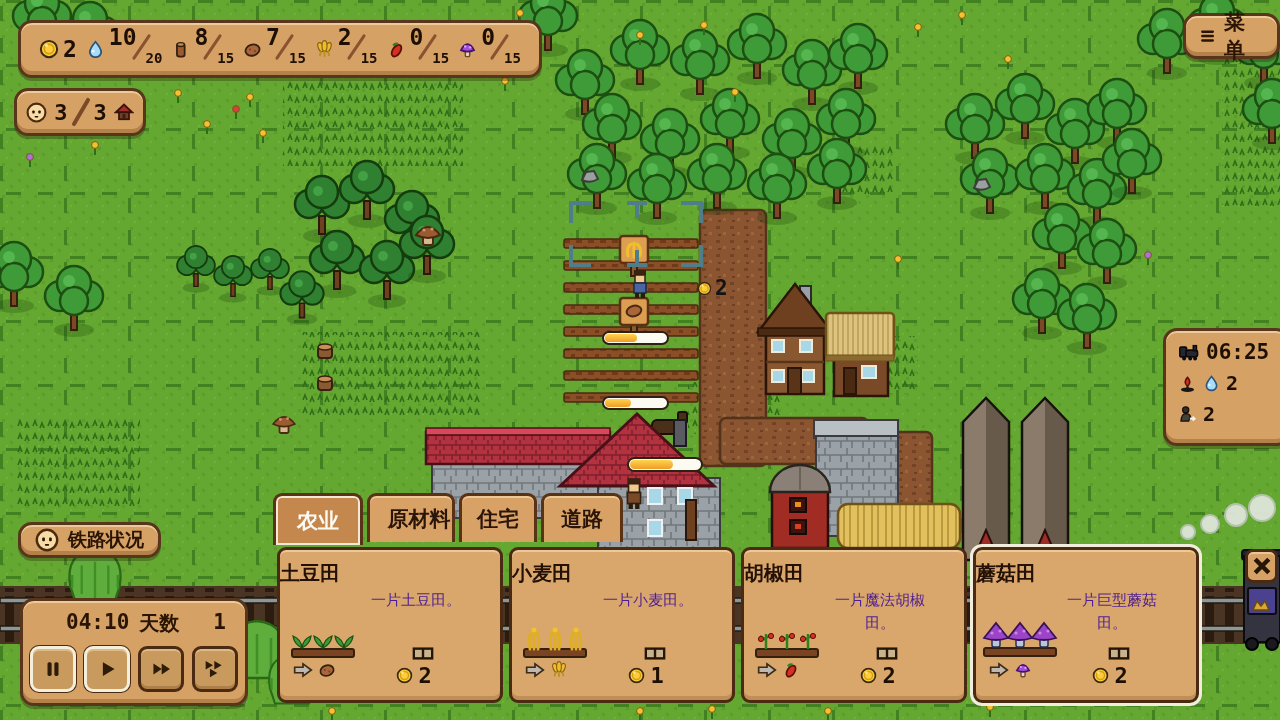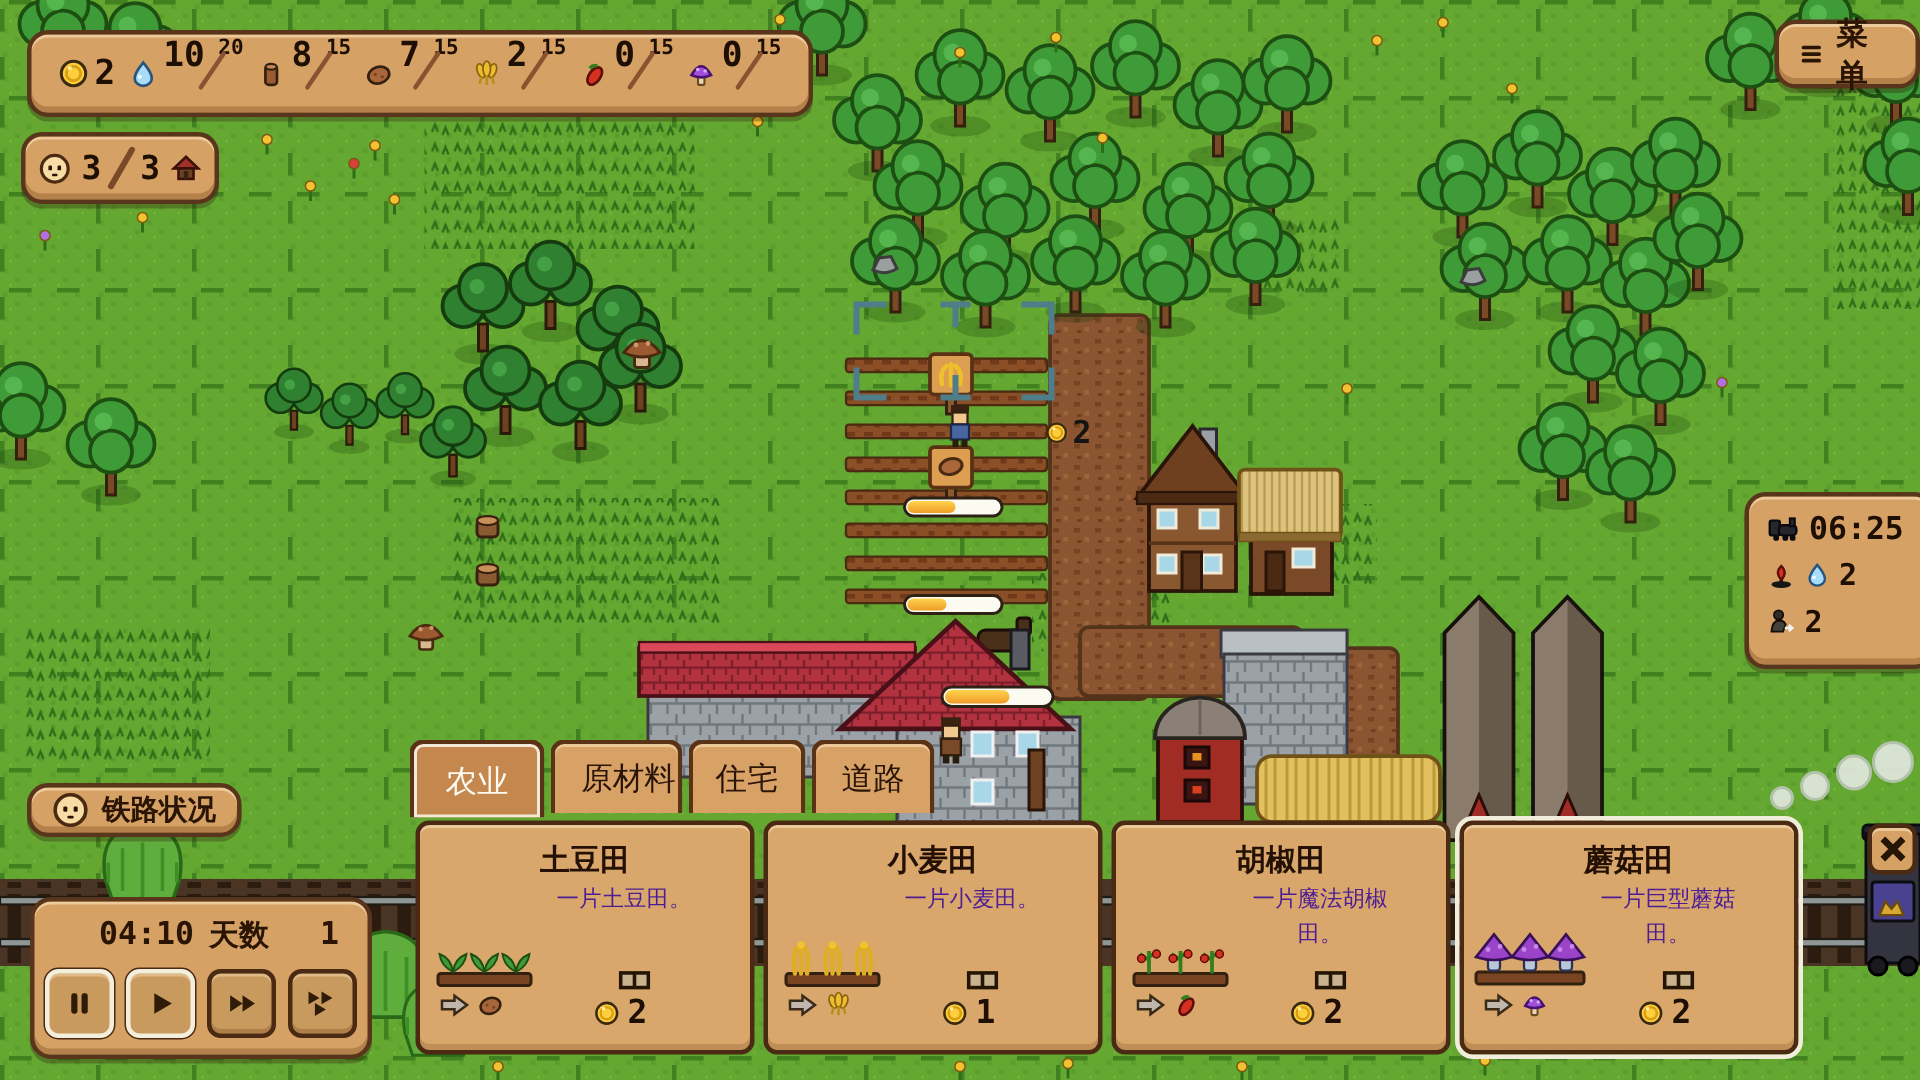--- a/index.html
+++ b/index.html
@@ -13,21 +13,21 @@
            box-shadow: inset 0 2px 0 rgba(255,236,200,.55), inset 0 -4px 0 rgba(96,46,12,.28), 0 3px 0 rgba(40,20,5,.3); }
   .ic { display:inline-block; vertical-align:middle; }
 
   
   #res-bar { left:18px; top:20px; width:524px; height:58px; display:flex; align-items:center;
              justify-content:space-between; padding:0 18px; z-index:30; }
   .res-item { display:flex; align-items:center; gap:4px; }
   .num  { font:700 23px "DejaVu Sans Mono", monospace; color:#1d0f04; line-height:26px; }
   .frac { display:flex; align-items:flex-start; height:50px; }
   .slash { width:3px; height:30px; background:#8a5230; transform:rotate(34deg); margin:8px 3px 0 3px; border-radius:2px; }
-  .den  { font:700 14px "DejaVu Sans Mono", monospace; color:#1d0f04; }
+  .den  { font:700 14px "DejaVu Sans Mono", monospace; color:#1d0f04; margin-top:26px; }
 
   
   #pop-badge { left:14px; top:88px; height:48px; width:132px; display:flex; align-items:center;
                justify-content:center; gap:7px; z-index:30; }
   .slash-big { width:4px; height:32px; background:#7a4a28; transform:rotate(30deg); border-radius:2px; margin:0 4px; }
   .pop-num { font:700 22px "DejaVu Sans Mono", monospace; color:#1d0f04; }
 
   
   #menu-btn { left:1183px; top:13px; height:46px; padding:0 13px; display:flex; align-items:center;
               gap:8px; font-size:21px; font-weight:700; z-index:30; cursor:pointer; }
@@ -51,29 +51,29 @@
           display:flex; align-items:center; justify-content:center; cursor:pointer;
           box-shadow: inset 0 2px 0 rgba(255,236,200,.4), inset 0 -3px 0 rgba(96,46,12,.25); }
   .tbtn.lit { border-color:#f4eedd; box-shadow:0 0 0 1px #4a2a12, inset 0 2px 0 rgba(255,236,200,.4); }
 
   
   #build-panel { left:268px; top:538px; width:976px; height:172px; background:#cf9055;
                  border:3px solid #5a3215; border-radius:10px; z-index:20;
                  box-shadow: inset 0 2px 0 rgba(255,230,190,.35), inset 0 -4px 0 rgba(90,40,10,.3); }
   .tab { position:absolute; top:493px; height:49px; border:3px solid #5a3215; border-bottom:none;
          border-radius:9px 9px 0 0; background:#d8a266; display:flex; align-items:center;
-         justify-content:center; font-size:21px; font-weight:400; color:#2a1508; z-index:21; cursor:pointer;
+         justify-content:center; font-size:21px; font-weight:700; color:#2a1508; z-index:21; cursor:pointer;
          box-shadow: inset 0 2px 0 rgba(255,236,200,.5); }
   .tab.sel { background:#c4874d; color:#fdfaf2; height:52px; z-index:22;
              box-shadow: inset 0 0 0 2px #f2ead8; }
   .card { position:absolute; top:547px; width:226px; height:156px; background:#d9a76b;
           border:3px solid #4a2a12; border-radius:9px; z-index:23; cursor:pointer;
           box-shadow: inset 0 2px 0 rgba(255,236,200,.5), inset 0 -4px 0 rgba(96,46,12,.2); }
   .card.sel { outline:3px solid #f2ecdc; }
-  .card-title { position:absolute; top:10px; width:100%; text-align:center; font-size:20px; font-weight:700; color:#241005; }
+  .card-title { position:absolute; top:10px; width:100%; font-size:20px; font-weight:700; color:#241005; }
   .card-desc  { position:absolute; top:38px; right:34px; width:100px; text-align:center;
                 font-size:15px; line-height:23px; color:#4c1d95; word-break:break-all; }
   .card-sprite { position:absolute; left:10px; top:72px; }
   .card-sprite.lg { left:6px; top:62px; }
   .card-produce { position:absolute; left:13px; top:111px; display:flex; align-items:center; gap:5px; }
   .card-size { position:absolute; left:132px; top:97px; }
   .card-cost { position:absolute; right:36px; top:113px; width:100px; display:flex; align-items:center;
                justify-content:center; gap:5px; font:700 22px "DejaVu Sans Mono", monospace; color:#1d0f04; }
   #close-btn { position:absolute; left:1245px; top:549px; width:33px; height:34px; background:#d6a164;
                border:3px solid #4a2a12; border-radius:8px; display:flex; align-items:center;

